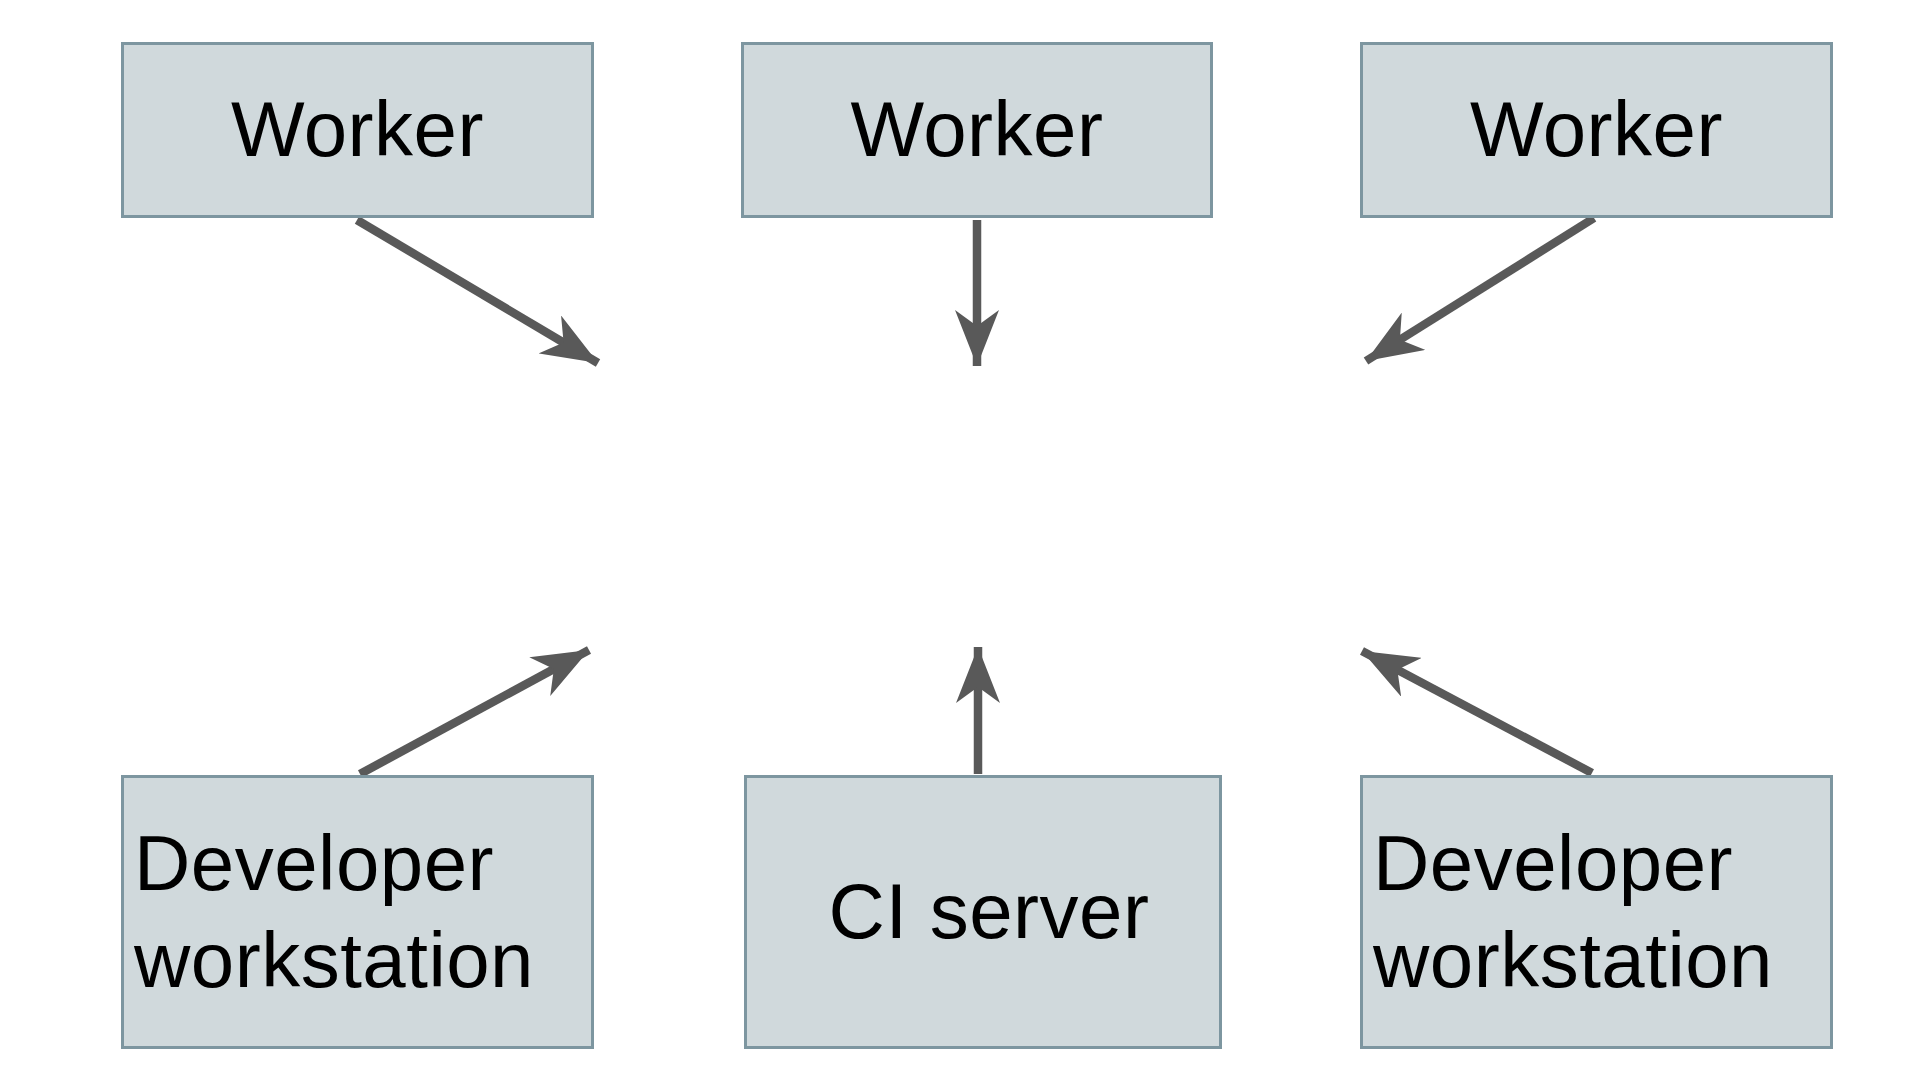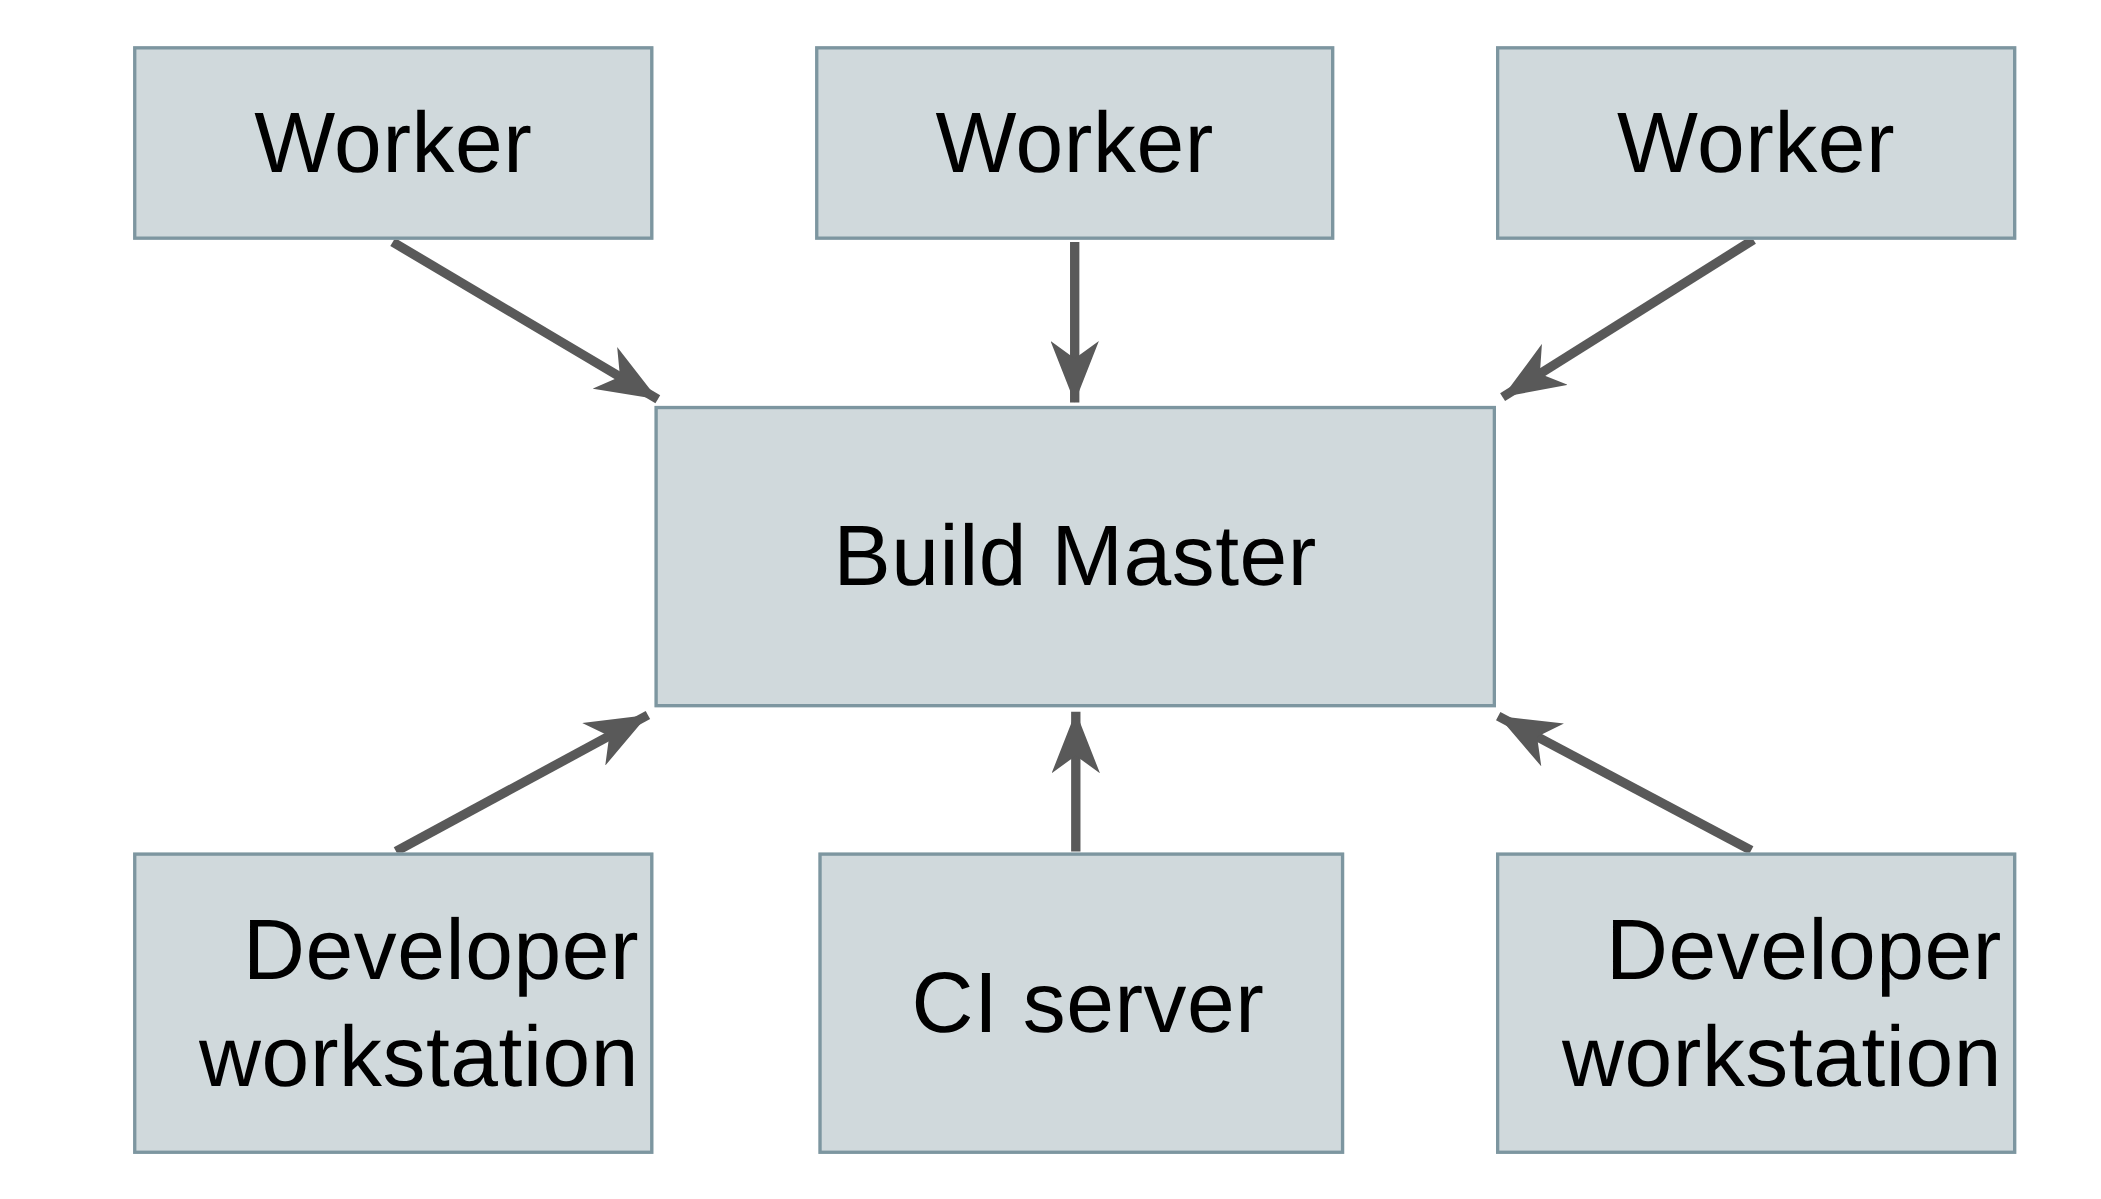--- a/index.html
+++ b/index.html
@@ -24,21 +24,21 @@
     pointer-events: none;
   }
   .node {
     position: absolute;
     box-sizing: border-box;
     background: #d0d9dc;
     border: 3px solid #7d96a0;
     display: flex;
     align-items: center;
     justify-content: center;
-    text-align: right;
+    text-align: left;
   }
   .node .label {
     color: #000000;
     font-size: 78px;
     line-height: 1.25;
     letter-spacing: 0.5px;
     padding: 0 10px;
   }
   
   #node-worker-1        { left: 121px;  top: 42px;  width: 473px; height: 176px; }
@@ -79,23 +79,20 @@
   </div>
 
   <div class="node" id="node-worker-2">
     <span class="label">Worker</span>
   </div>
 
   <div class="node" id="node-worker-3">
     <span class="label">Worker</span>
   </div>
 
-  <div class="node" id="node-build-master">
-    <span class="label">Build Master</span>
-  </div>
 
   <div class="node" id="node-dev-left">
     <span class="label">Developer workstation</span>
   </div>
 
   <div class="node" id="node-ci-server">
     <span class="label">CI server</span>
   </div>
 
   <div class="node" id="node-dev-right">

